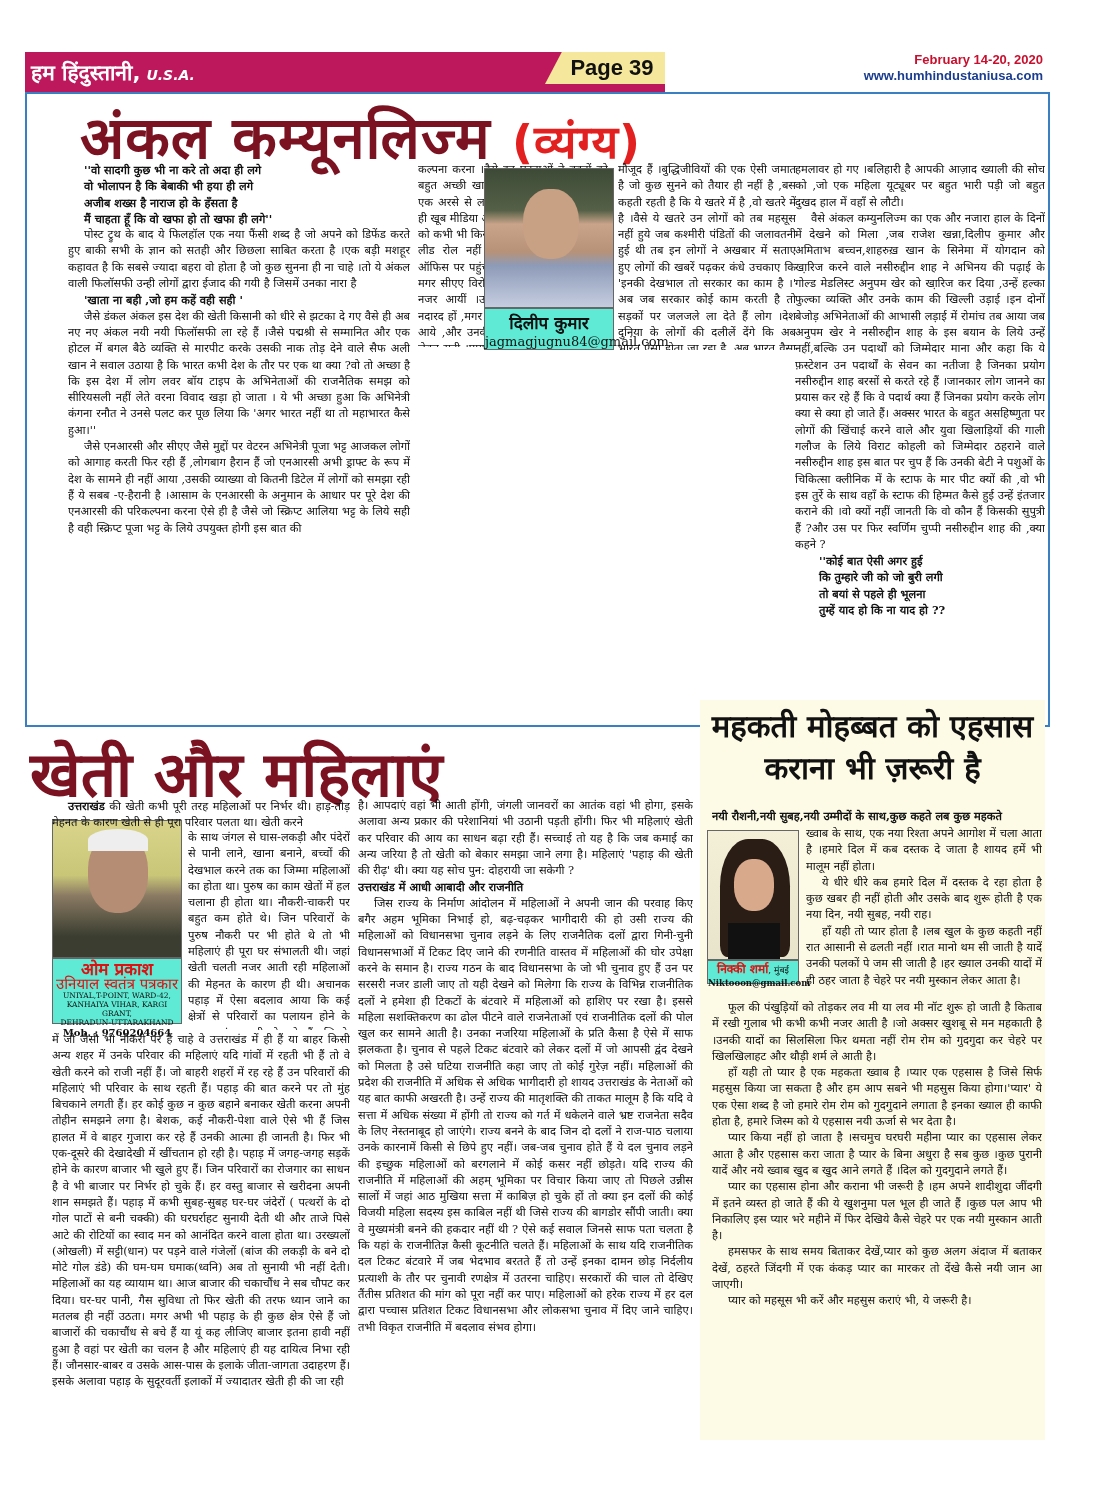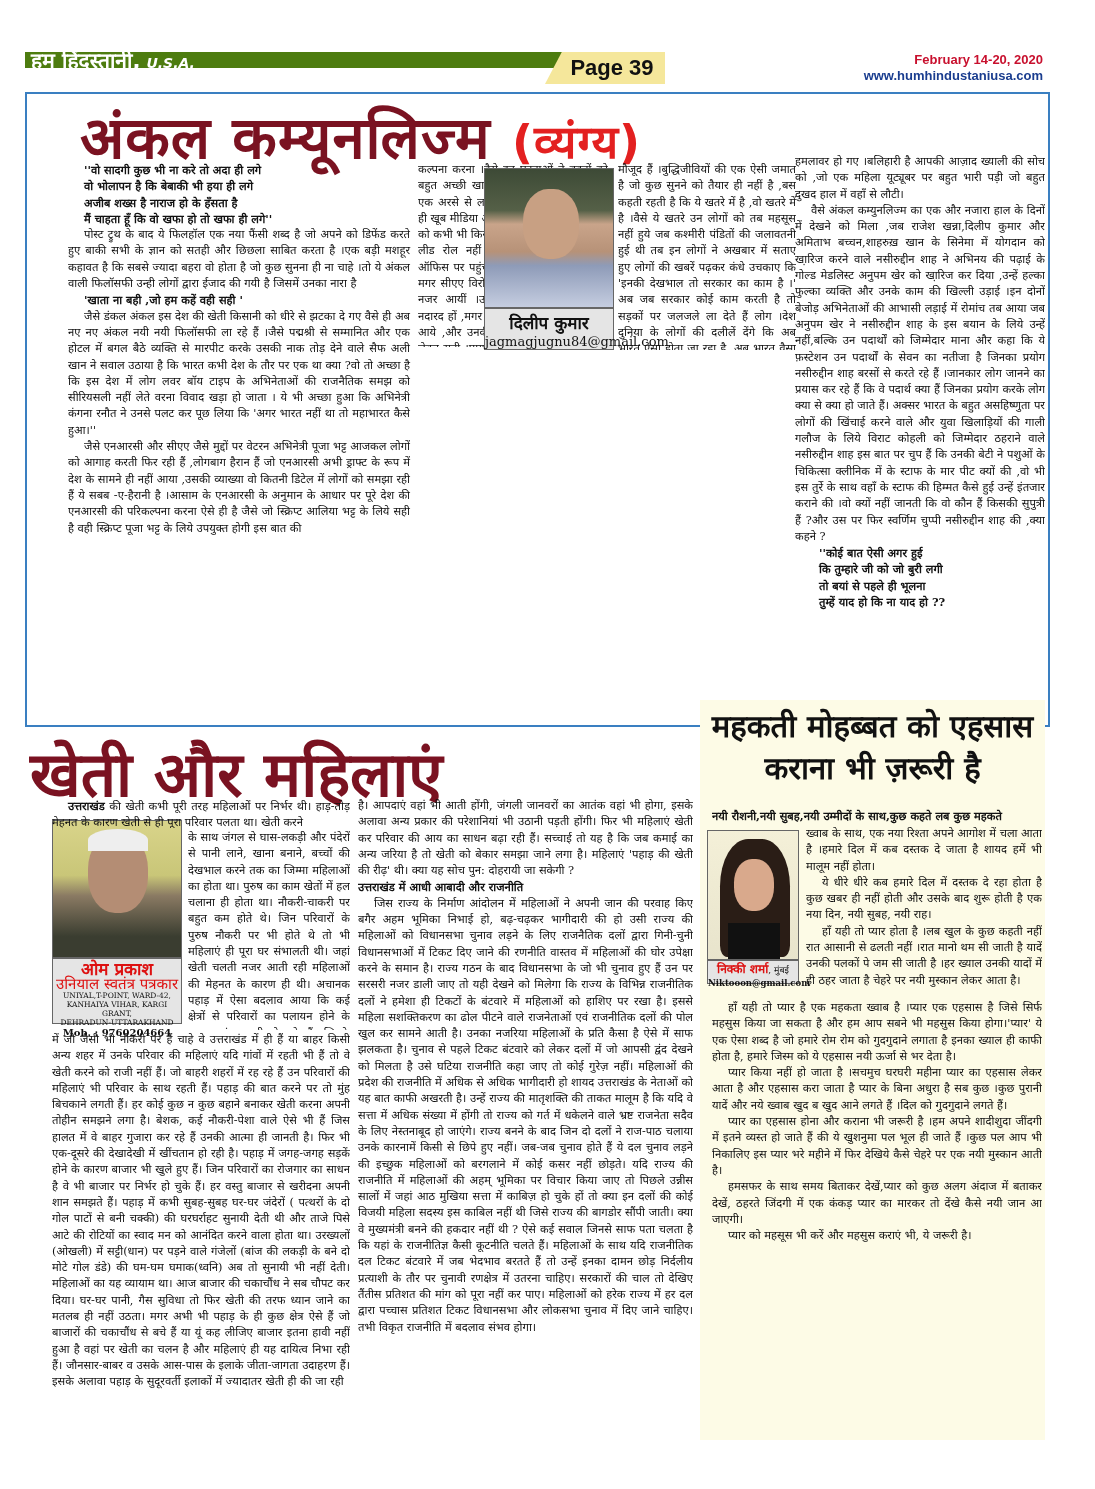--- a/index.html
+++ b/index.html
@@ -1,31 +1,31 @@
 <!DOCTYPE html>
 <html><head>
 <meta charset="utf-8">
 <style>
 *{box-sizing:border-box;margin:0;padding:0}
 body{width:1095px;height:1489px;background:#fff;font-family:"DejaVu Serif",serif;color:#111;position:relative;overflow:hidden}
-.masthead{position:absolute;left:25px;top:52px;width:640px;height:16px;background:#4d7c0f;display:flex;align-items:center}
+.masthead{position:absolute;left:25px;top:52px;width:640px;height:40px;background:#be185d;display:flex;align-items:center}
 .mast-title{color:#fff;font-family:"DejaVu Sans",sans-serif;font-weight:bold;font-size:21px;padding-left:6px}
 .mast-title .usa{font-style:italic;font-size:14px;margin-left:6px}
 .pagebox{position:absolute;right:0;top:0;height:32px;width:120px;background:#f5e79b;clip-path:polygon(14% 0,100% 0,100% 100%,0 100%);display:flex;align-items:center;justify-content:center;font-family:"Liberation Sans",sans-serif;font-weight:bold;font-size:22px;color:#111;padding-left:14px}
 .dateline{position:absolute;right:52px;top:52px;text-align:right;font-family:"Liberation Sans",sans-serif;font-size:13px;line-height:16px}
 .dateline .date{color:#c8102e;font-weight:bold}
 .dateline .url{color:#1a3d8f;font-weight:bold}
 .boxtop{position:absolute;left:25px;top:92px;width:1025px;height:635px;border:2px solid #3a7fc1}
 .headline1{position:absolute;left:80px;top:96px;font-family:"DejaVu Sans",sans-serif;font-weight:bold;font-size:58px;color:#7a1221;letter-spacing:1px}
 .headline1 .tag{color:#e32020;font-size:46px}
 .col{position:absolute;font-size:11.3px;line-height:16.3px;text-align:justify}
 .col p{text-indent:16px}
 .quote{font-weight:bold;text-indent:0!important;padding-left:16px}
 .photo{position:absolute;border:1px solid #666;background:#ddd;overflow:hidden}
-.caption{position:absolute;background:#e5e5e5;text-align:center;border:1px solid #666}
+.caption{position:absolute;background:#5eead4;text-align:center;border:1px solid #666}
 .headline2{position:absolute;left:30px;top:730px;font-family:"DejaVu Sans",sans-serif;font-weight:bold;font-size:62px;color:#7a1221}
 .rightbox{position:absolute;left:700px;top:700px;width:345px;height:740px;background:#fdfbe6}
 .headline3{position:absolute;left:700px;top:705px;width:345px;text-align:center;font-family:"DejaVu Sans",sans-serif;font-weight:bold;font-size:31px;line-height:42px;color:#111}
 .subhead{font-weight:bold;text-indent:0!important}
 </style>
 </head>
 <body>
 
 <div class="masthead">
   <span class="mast-title"><span>हम हिंदुस्तानी,</span><span class="usa">U.S.A.</span></span>
@@ -60,21 +60,21 @@
 </div>
 <div class="caption" style="left:484px;top:308px;width:130px;height:42px;padding-top:2px">
   <div style="font-size:17px;font-weight:bold">दिलीप कुमार</div>
   <div style="font-size:13px">jagmagjugnu84@gmail.com</div>
 </div>
 
 <div class="col" style="left:618px;top:162px;width:178px;height:188px;overflow:hidden">
   <p style="text-indent:0">मौजूद हैं ।बुद्धिजीवियों की एक ऐसी जमात है जो कुछ सुनने को तैयार ही नहीं है ,बस कहती रहती है कि ये खतरे में है ,वो खतरे में है ।वैसे ये खतरे उन लोगों को तब महसूस नहीं हुये जब कश्मीरी पंडितों की जलावतनी हुई थी तब इन लोगों ने अखबार में सताए हुए लोगों की खबरें पढ़कर कंधे उचकाए कि 'इनकी देखभाल तो सरकार का काम है ।' अब जब सरकार कोई काम करती है तो सड़कों पर जलजले ला देते हैं लोग ।देश दुनिया के लोगों की दलीलें देंगे कि अब भारत ऐसा होता जा रहा है ,अब भारत वैसा होता जा रहा है ।दूसरों को कम्यूनल ना बनने की नसीहतें देने वाले लोग ना जाने कब 'अंकल कम्यूनलज्म' का शिकार हो गए ,उनको पता ही नहीं चला ।किसको पता था अपनी आज़ादी की दुहाई देते देते लोग कब दिल्ली की एक खुली सड़क को 'नो इंट्री जोन' बना देंगे जहाँ भारत के सभी नागरिक नहीं जा सकते बल्कि उनकी पसन्द और सुविधा के अनुसार के लोग ही आ जा सकते हैं ।उन्होंने सड़क बन्द कर रखी है क्योंकि बकौल उनके,उन लोगों के साथ हकतल्फी की उम्मीद है ।महज पांच सात सौ लोग दस पन्द्रह लाख लोगों के आवागमन के हक की हकतल्फ़ी जो मुसलसल कर रहे हैं उसका क्या ,सवाल के जवाब में तिरंगा लहराते हैं और संविधान दिखाते हैं ।संविधान पर मानो उन्हीं लोगों का कॉपीराइट है ,उनका दु:ख ,दु:ख ,दूसरे का दुख तो बस ऐंवे ही।'' पत्रकार भी अपनी पसंद के चाहिए,रिपोर्टिंग भी अपनी ही शर्तों पर हो ,क्या कहने ?कहने को तो आंदोलन में महिलाओं की ही भागीदारी है ,मगर एक महिला यूट्यूबर जब कुछ हाल खबर लेने पहुंची तो उनके ऊपर लोग</p>
 </div>
 
-<div class="col" style="left:795px;top:154px;width:250px;height:545px;overflow:hidden">
+<div class="col" style="left:795px;top:162px;width:250px;height:545px;overflow:hidden">
   <p style="text-indent:0">हमलावर हो गए ।बलिहारी है आपकी आज़ाद ख्याली की सोच को ,जो एक महिला यूट्यूबर पर बहुत भारी पड़ी जो बहुत दुखद हाल में वहाँ से लौटी।</p>
   <p>वैसे अंकल कम्युनलिज्म का एक और नजारा हाल के दिनों में देखने को मिला ,जब राजेश खन्ना,दिलीप कुमार और अमिताभ बच्चन,शाहरुख़ खान के सिनेमा में योगदान को खा़रिज करने वाले नसीरुद्दीन शाह ने अभिनय की पढ़ाई के गोल्ड मेडलिस्ट अनुपम खेर को खा़रिज कर दिया ,उन्हें हल्का फुल्का व्यक्ति और उनके काम की खिल्ली उड़ाई ।इन दोनों बेजोड़ अभिनेताओं की आभासी लड़ाई में रोमांच तब आया जब अनुपम खेर ने नसीरुद्दीन शाह के इस बयान के लिये उन्हें नहीं,बल्कि उन पदार्थों को जिम्मेदार माना और कहा कि ये फ़स्टेशन उन पदार्थों के सेवन का नतीजा है जिनका प्रयोग नसीरुद्दीन शाह बरसों से करते रहे हैं ।जानकार लोग जानने का प्रयास कर रहे हैं कि वे पदार्थ क्या हैं जिनका प्रयोग करके लोग क्या से क्या हो जाते हैं। अक्सर भारत के बहुत असहिष्णुता पर लोगों की खिंचाई करने वाले और युवा खिलाड़ियों की गाली गलौज के लिये विराट कोहली को जिम्मेदार ठहराने वाले नसीरुद्दीन शाह इस बात पर चुप हैं कि उनकी बेटी ने पशुओं के चिकित्सा क्लीनिक में के स्टाफ के मार पीट क्यों की ,वो भी इस तुर्रे के साथ वहाँ के स्टाफ की हिम्मत कैसे हुई उन्हें इंतजार कराने की ।वो क्यों नहीं जानती कि वो कौन हैं किसकी सुपुत्री हैं ?और उस पर फिर स्वर्णिम चुप्पी नसीरुद्दीन शाह की ,क्या कहने ?</p>
   <div class="quote" style="padding-left:24px">
     <div>''कोई बात ऐसी अगर हुई</div>
     <div>कि तुम्हारे जी को जो बुरी लगी</div>
     <div>तो बयां से पहले ही भूलना</div>
     <div>तुम्हें याद हो कि ना याद हो ??</div>
   </div>
 </div>
 
@@ -132,18 +132,19 @@
   <div style="font-size:12px;line-height:16px"><span style="color:#d11;font-weight:bold">निक्की शर्मा</span><span style="font-size:9px">, मुंबई</span></div>
   <div style="font-size:8.5px;font-weight:bold">Niktooon@gmail.com</div>
 </div>
 
 <div class="col" style="left:806px;top:826px;width:236px;height:172px;overflow:hidden">
   <p style="text-indent:0">ख्वाब के साथ, एक नया रिश्ता अपने आगोश में चला आता है ।हमारे दिल में कब दस्तक दे जाता है शायद हमें भी मालूम नहीं होता।</p>
   <p>ये धीरे धीरे कब हमारे दिल में दस्तक दे रहा होता है कुछ खबर ही नहीं होती और उसके बाद शुरू होती है एक नया दिन, नयी सुबह, नयी राह।</p>
   <p>हाँ यही तो प्यार होता है ।लब खुल के कुछ कहती नहीं रात आसानी से ढलती नहीं ।रात मानो थम सी जाती है यादें उनकी पलकों पे जम सी जाती है ।हर ख्याल उनकी यादों में ही ठहर जाता है चेहरे पर नयी मुस्कान लेकर आता है।</p>
 </div>
 <div class="col" style="left:712px;top:1000px;width:330px;height:440px;overflow:hidden">
+  <p>फूल की पंखुड़ियों को तोड़कर लव मी या लव मी नॉट शुरू हो जाती है किताब में रखी गुलाब भी कभी कभी नजर आती है ।जो अक्सर खुशबू से मन महकाती है ।उनकी यादों का सिलसिला फिर थमता नहीं रोम रोम को गुदगुदा कर चेहरे पर खिलखिलाहट और थौड़ी शर्म ले आती है।</p>
   <p>हाँ यही तो प्यार है एक महकता ख्वाब है ।प्यार एक एहसास है जिसे सिर्फ महसुस किया जा सकता है और हम आप सबने भी महसुस किया होगा।'प्यार' ये एक ऐसा शब्द है जो हमारे रोम रोम को गुदगुदाने लगाता है इनका ख्याल ही काफी होता है, हमारे जिस्म को ये एहसास नयी ऊर्जा से भर देता है।</p>
   <p>प्यार किया नहीं हो जाता है ।सचमुच घरघरी महीना प्यार का एहसास लेकर आता है और एहसास करा जाता है प्यार के बिना अधुरा है सब कुछ ।कुछ पुरानी यादें और नये ख्वाब खुद ब खुद आने लगते हैं ।दिल को गुदगुदाने लगते हैं।</p>
   <p>प्यार का एहसास होना और कराना भी जरूरी है ।हम अपने शादीशुदा जींदगी में इतने व्यस्त हो जाते हैं की ये खुशनुमा पल भूल ही जाते हैं ।कुछ पल आप भी निकालिए इस प्यार भरे महीने में फिर देखिये कैसे चेहरे पर एक नयी मुस्कान आती है।</p>
   <p>हमसफर के साथ समय बिताकर देखें,प्यार को कुछ अलग अंदाज में बताकर देखें, ठहरते जिंदगी में एक कंकड़ प्यार का मारकर तो देंखे कैसे नयी जान आ जाएगी।</p>
   <p>प्यार को महसूस भी करें और महसुस कराएं भी, ये जरूरी है।</p>
 </div>
 
 </body></html>

